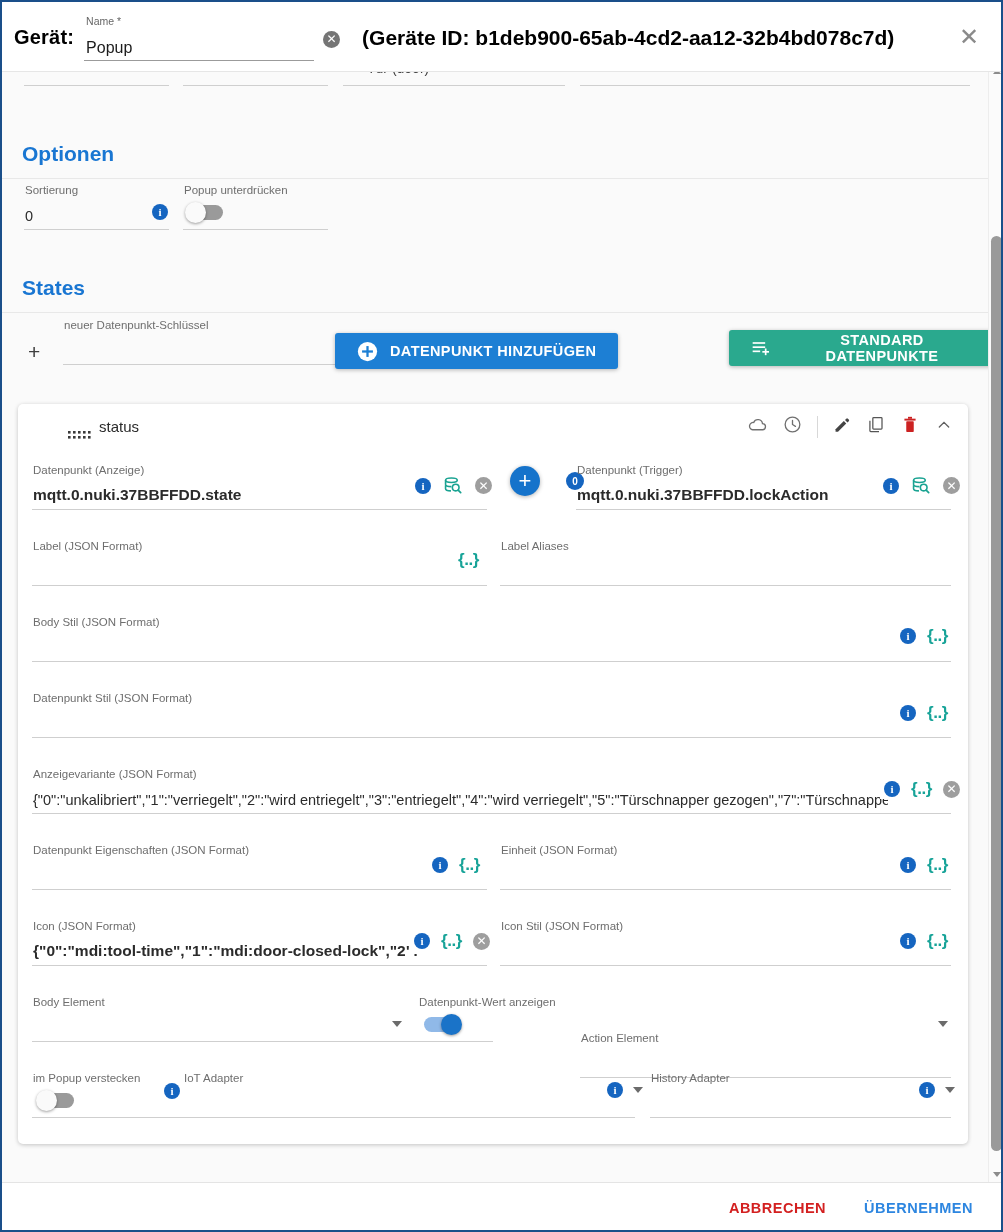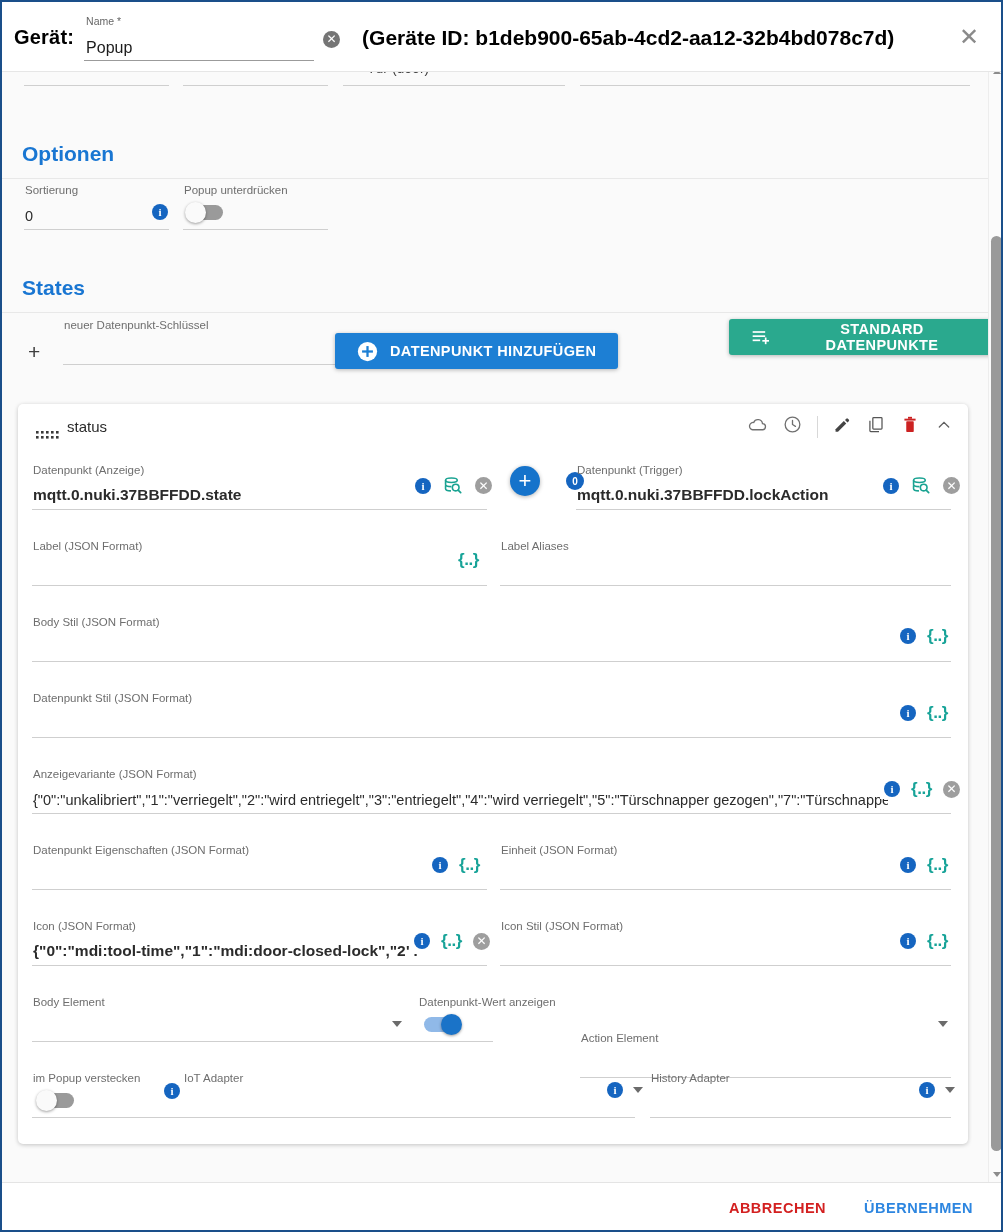--- a/index.html
+++ b/index.html
@@ -166,21 +166,21 @@
   .btn-ico { display: inline-flex; align-items: center; }
 
   
   .card {
     position: absolute; left: 18px; top: 340px;
     width: 950px; height: 740px;
     background: #fff; border-radius: 5px;
     box-shadow: 0 1px 4px rgba(0,0,0,.22);
   }
   .card-head {
-    position: relative; height: 46px;
+    position: relative; height: 46px; margin-left: 32px;
   }
   .drag-dots {
     position: absolute; left: 18px; top: 22px;
     width: 26px; height: 9px;
     cursor: grab;
   }
   .card-title {
     position: absolute; left: 49px; top: 14px;
     font-size: 15px; color: #2b2b2b;
   }
@@ -298,21 +298,21 @@
       <span class="btn-ico">
         <svg width="21" height="21" viewBox="0 0 24 24">
           <circle cx="12" cy="12" r="11" fill="#fff"></circle>
           <rect x="10.7" y="5.8" width="2.6" height="12.4" fill="#1d7fd4"></rect>
           <rect x="5.8" y="10.7" width="12.4" height="2.6" fill="#1d7fd4"></rect>
         </svg>
       </span>
       <span>DATENPUNKT HINZUFÜGEN</span>
     </button>
 
-    <button class="btn btn-teal" style="position:absolute;left:729px;top:255px;">
+    <button class="btn btn-teal" style="position:absolute;left:729px;top:266px;">
       <span class="btn-ico">
         <svg width="20" height="20" viewBox="0 0 24 24">
           <rect x="2" y="5" width="15" height="2" fill="#fff"></rect>
           <rect x="2" y="10" width="15" height="2" fill="#fff"></rect>
           <rect x="2" y="15" width="9" height="2" fill="#fff"></rect>
           <rect x="16.6" y="12.6" width="2" height="8" fill="#fff"></rect>
           <rect x="13.6" y="15.6" width="8" height="2" fill="#fff"></rect>
         </svg>
       </span>
       <span>STANDARD DATENPUNKTE</span>

